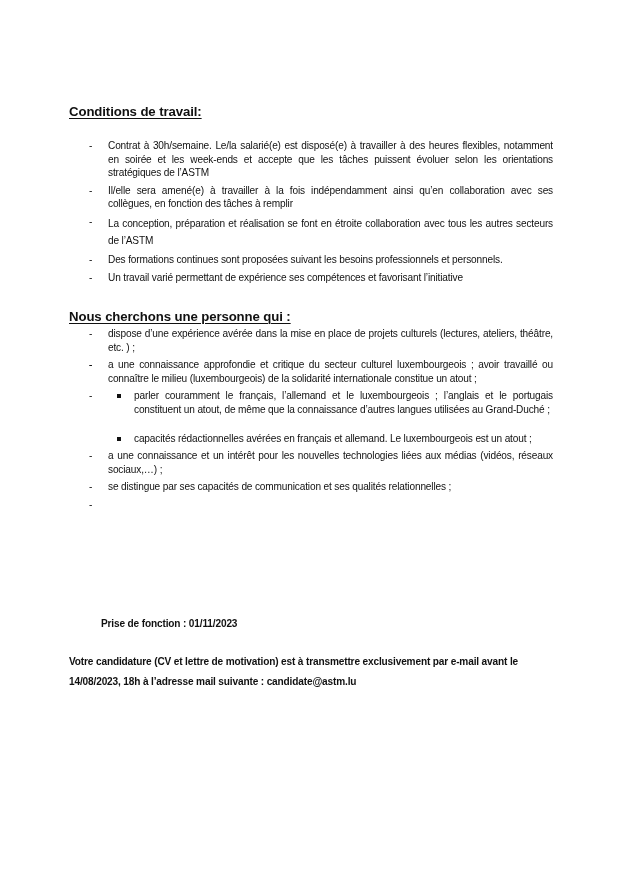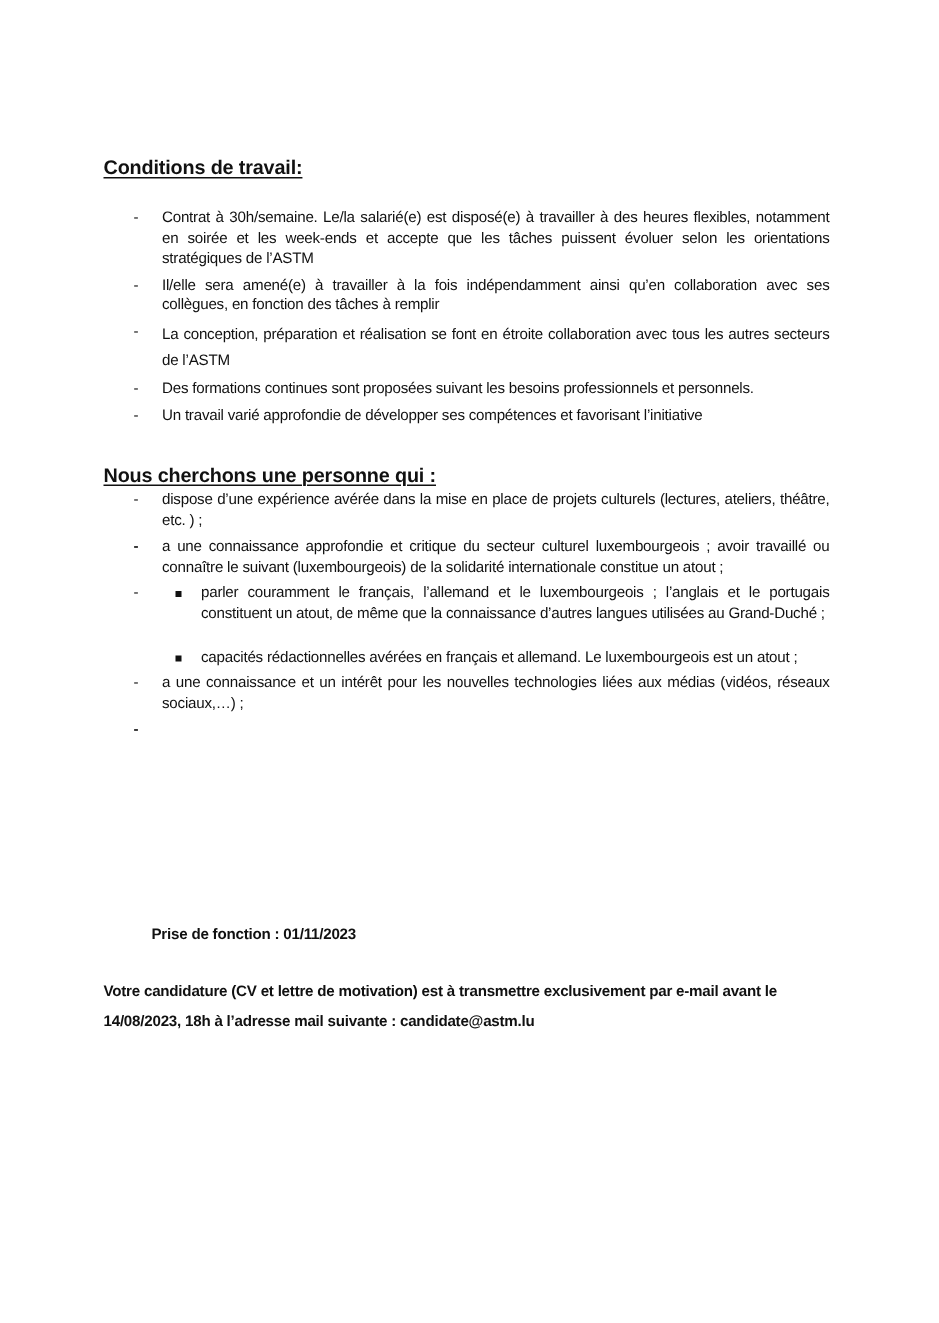--- a/index.html
+++ b/index.html
@@ -106,57 +106,58 @@
     <li class="item" style="margin-bottom:4px;">
       <span class="dash">-</span>
       <span style="line-height:17px;">La conception, préparation et réalisation se font en étroite collaboration avec tous les autres secteurs de l’ASTM</span>
     </li>
     <li class="item" style="margin-bottom:4px;">
       <span class="dash">-</span>
       <span>Des formations continues sont proposées suivant les besoins professionnels et personnels.</span>
     </li>
     <li class="item">
       <span class="dash">-</span>
-      <span>Un travail varié approfondie de développer ses compétences et favorisant l’initiative</span>
+      <span>Un travail varié permettant de expérience ses compétences et favorisant l’initiative</span>
     </li>
   </ul>
 
   <div class="heading" style="top:309px;">Nous cherchons une personne qui :</div>
 
   <ul class="list" style="top:327px;">
     <li class="item" style="margin-bottom:4px;">
       <span class="dash">-</span>
       <span>dispose d’une expérience avérée dans la mise en place de projets culturels (lectures, ateliers, théâtre, etc. ) ;</span>
     </li>
     <li class="item" style="margin-bottom:4px;">
       <span class="dash">-</span>
     </li>
     <li class="item" style="margin-bottom:4px;">
       <span class="dash">-</span>
-      <span>a une connaissance approfondie et critique du secteur culturel luxembourgeois ; avoir travaillé ou connaître le suivant (luxembourgeois) de la solidarité internationale constitue un atout ;</span>
+      <span>a une connaissance approfondie et critique du secteur culturel luxembourgeois ; avoir travaillé ou connaître le milieu (luxembourgeois) de la solidarité internationale constitue un atout ;</span>
     </li>
     <li class="item" style="margin-bottom:4px;">
       <span class="dash">-</span>
       <ul class="sublist">
         <li class="subitem" style="margin-bottom:15px;">
           <span class="square"></span>
           <span>parler couramment le français, l’allemand et le luxembourgeois ; l’anglais et le portugais constituent un atout, de même que la connaissance d’autres langues utilisées au Grand-Duché ;</span>
         </li>
         <li class="subitem">
           <span class="square"></span>
           <span>capacités rédactionnelles avérées en français et allemand. Le luxembourgeois est un atout ;</span>
         </li>
       </ul>
     </li>
     <li class="item" style="margin-bottom:4px;">
       <span class="dash">-</span>
       <span>a une connaissance et un intérêt pour les nouvelles technologies liées aux médias (vidéos, réseaux sociaux,…) ;</span>
     </li>
     <li class="item" style="margin-bottom:4px;">
       <span class="dash">-</span>
+      <span>se distingue par ses capacités de communication et ses qualités relationnelles ;</span>
     </li>
     <li class="item">
       <span class="dash">-</span>
     </li>
   </ul>
 
   <div class="bold-line" style="top:614px;padding-left:32px;">Prise de fonction : 01/11/2023</div>
 
   <div class="bold-line" style="top:652px;">Votre candidature (CV et lettre de motivation) est à transmettre exclusivement par e-mail avant le 14/08/2023, 18h à l’adresse mail suivante : candidate@astm.lu</div>
 

